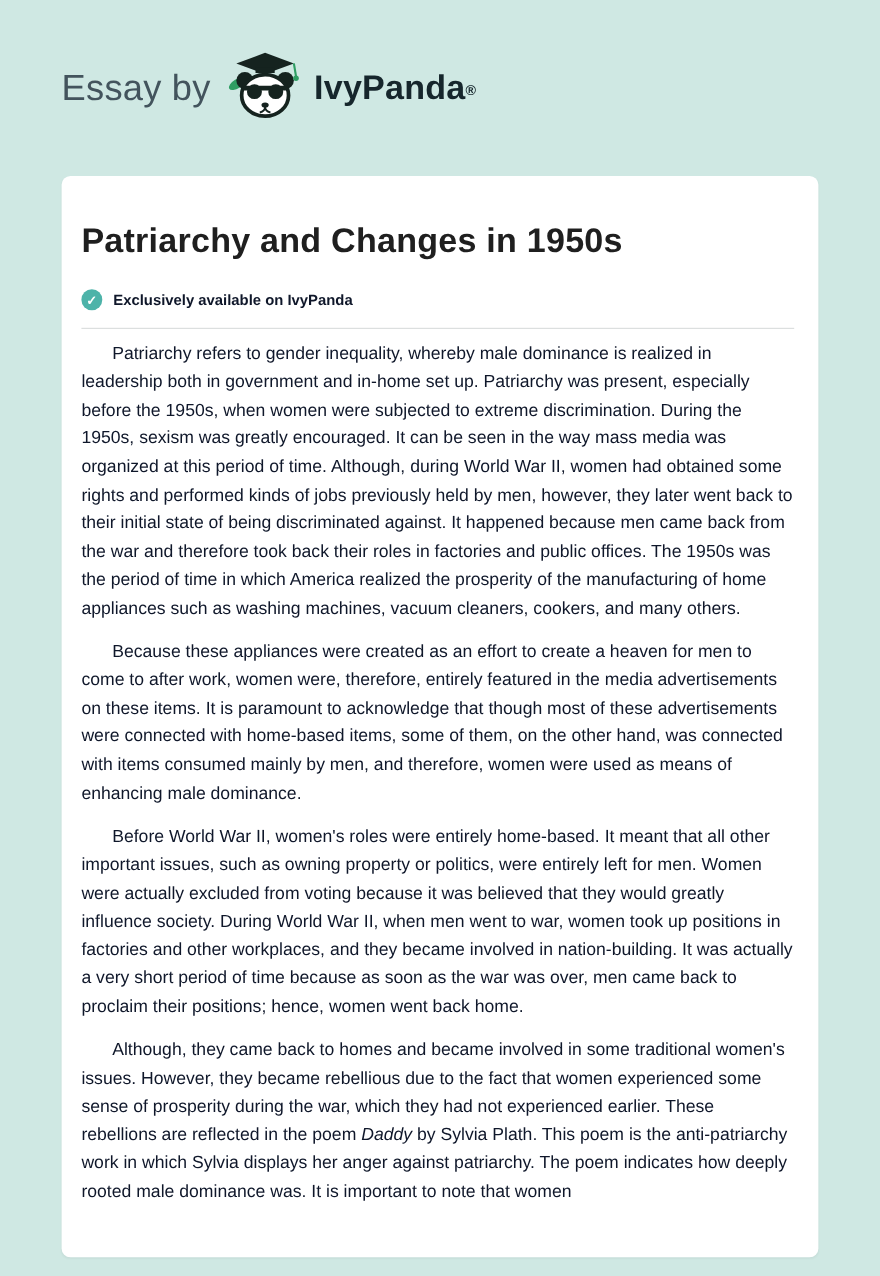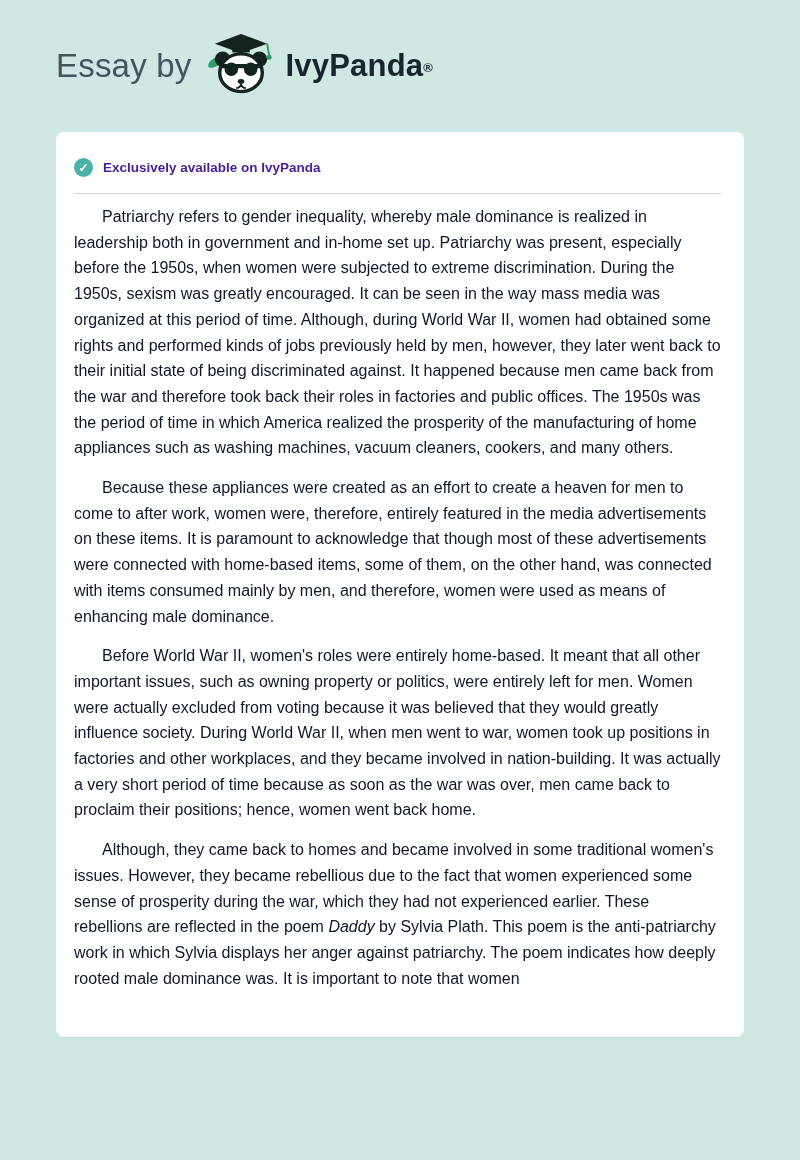--- a/index.html
+++ b/index.html
@@ -12,21 +12,21 @@
 
   .page {
     width: 800px;
     min-height: 1160px;
     background: #cfe8e3;
     padding: 0 56px 56px 56px;
   }
 
   
   .header {
-    height: 132px;
+    height: 160px;
     display: flex;
     align-items: center;
     gap: 14px;
   }
   .essay-by {
     font-size: 33px;
     color: #43545d;
     font-weight: 400;
     letter-spacing: 0.2px;
   }
@@ -81,21 +81,21 @@
     display: flex;
     align-items: center;
     justify-content: center;
     font-size: 12px;
     font-weight: 700;
     flex: 0 0 auto;
   }
   .badge-text {
     font-size: 13.5px;
     font-weight: 700;
-    color: #4c1d95;
+    color: #0f172a;
   }
 
   .divider {
     border: 0;
     border-top: 1px solid #d9dcdc;
     margin: 0 0 10px 0;
   }
 
   
   .essay-body p {
@@ -144,20 +144,21 @@
       </span>
       <span class="brand">
         <span>IvyPanda</span>
           <sup>®</sup>
       </span>
     </div>
   </div>
 
   <div class="card">
 
+    <h1 class="title">Patriarchy and Changes in 1950s</h1>
 
     <div class="badge-row">
       <span class="check-circle">✓</span>
       <span class="badge-text">Exclusively available on IvyPanda</span>
     </div>
 
     <hr class="divider">
 
     <div class="essay-body">
         <p><span>Patriarchy refers to gender inequality, whereby male dominance is realized in leadership both in government and in-home set up. Patriarchy was present, especially before the 1950s, when women were subjected to extreme discrimination. During the 1950s, sexism was greatly encouraged. It can be seen in the way mass media was organized at this period of time. Although, during World War II, women had obtained some rights and performed kinds of jobs previously held by men, however, they later went back to their initial state of being discriminated against. It happened because men came back from the war and therefore took back their roles in factories and public offices. The 1950s was the period of time in which America realized the prosperity of the manufacturing of home appliances such as washing machines, vacuum cleaners, cookers, and many others.</span></p>

